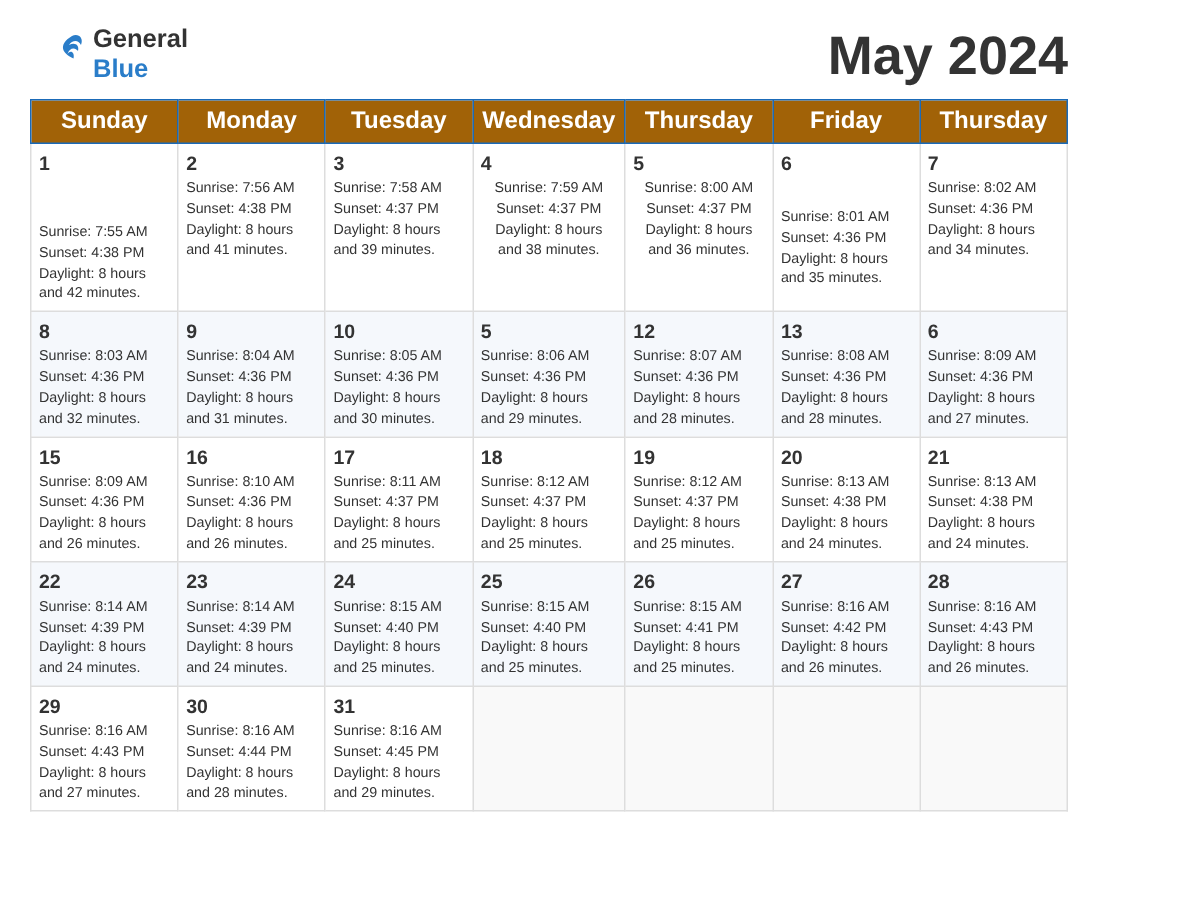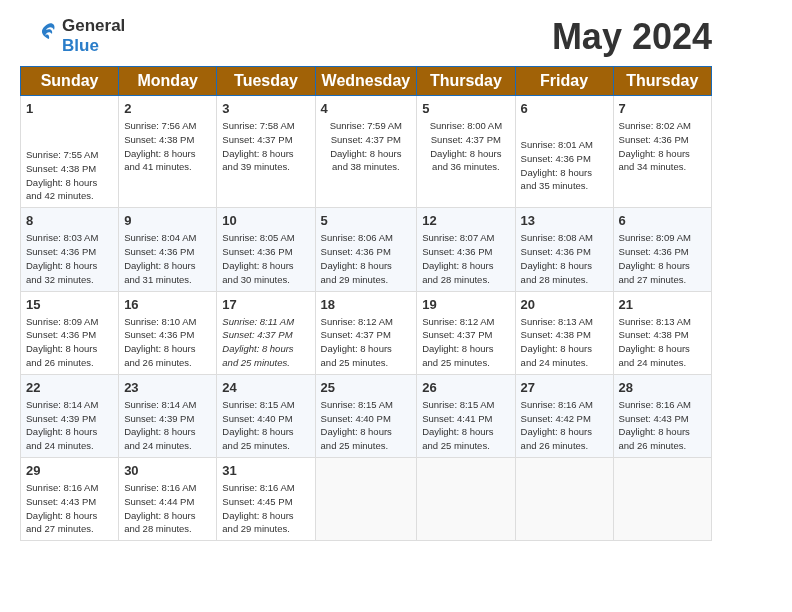--- a/index.html
+++ b/index.html
@@ -244,21 +244,21 @@
           </td>
           <td>
             <span class="day-num">16</span>
             <div class="day-info" style="white-space: pre-line;">Sunrise: 8:10 AM
 Sunset: 4:36 PM
 Daylight: 8 hours
 and 26 minutes.</div>
           </td>
           <td>
             <span class="day-num">17</span>
-            <div class="day-info" style="white-space: pre-line; font-style: italic;">Sunrise: 8:11 AM
+            <div class="day-info" style="white-space: pre-line;">Sunrise: 8:11 AM
 Sunset: 4:37 PM
 Daylight: 8 hours
 and 25 minutes.</div>
           </td>
           <td>
             <span class="day-num">18</span>
             <div class="day-info" style="white-space: pre-line;">Sunrise: 8:12 AM
 Sunset: 4:37 PM
 Daylight: 8 hours
 and 25 minutes.</div>

